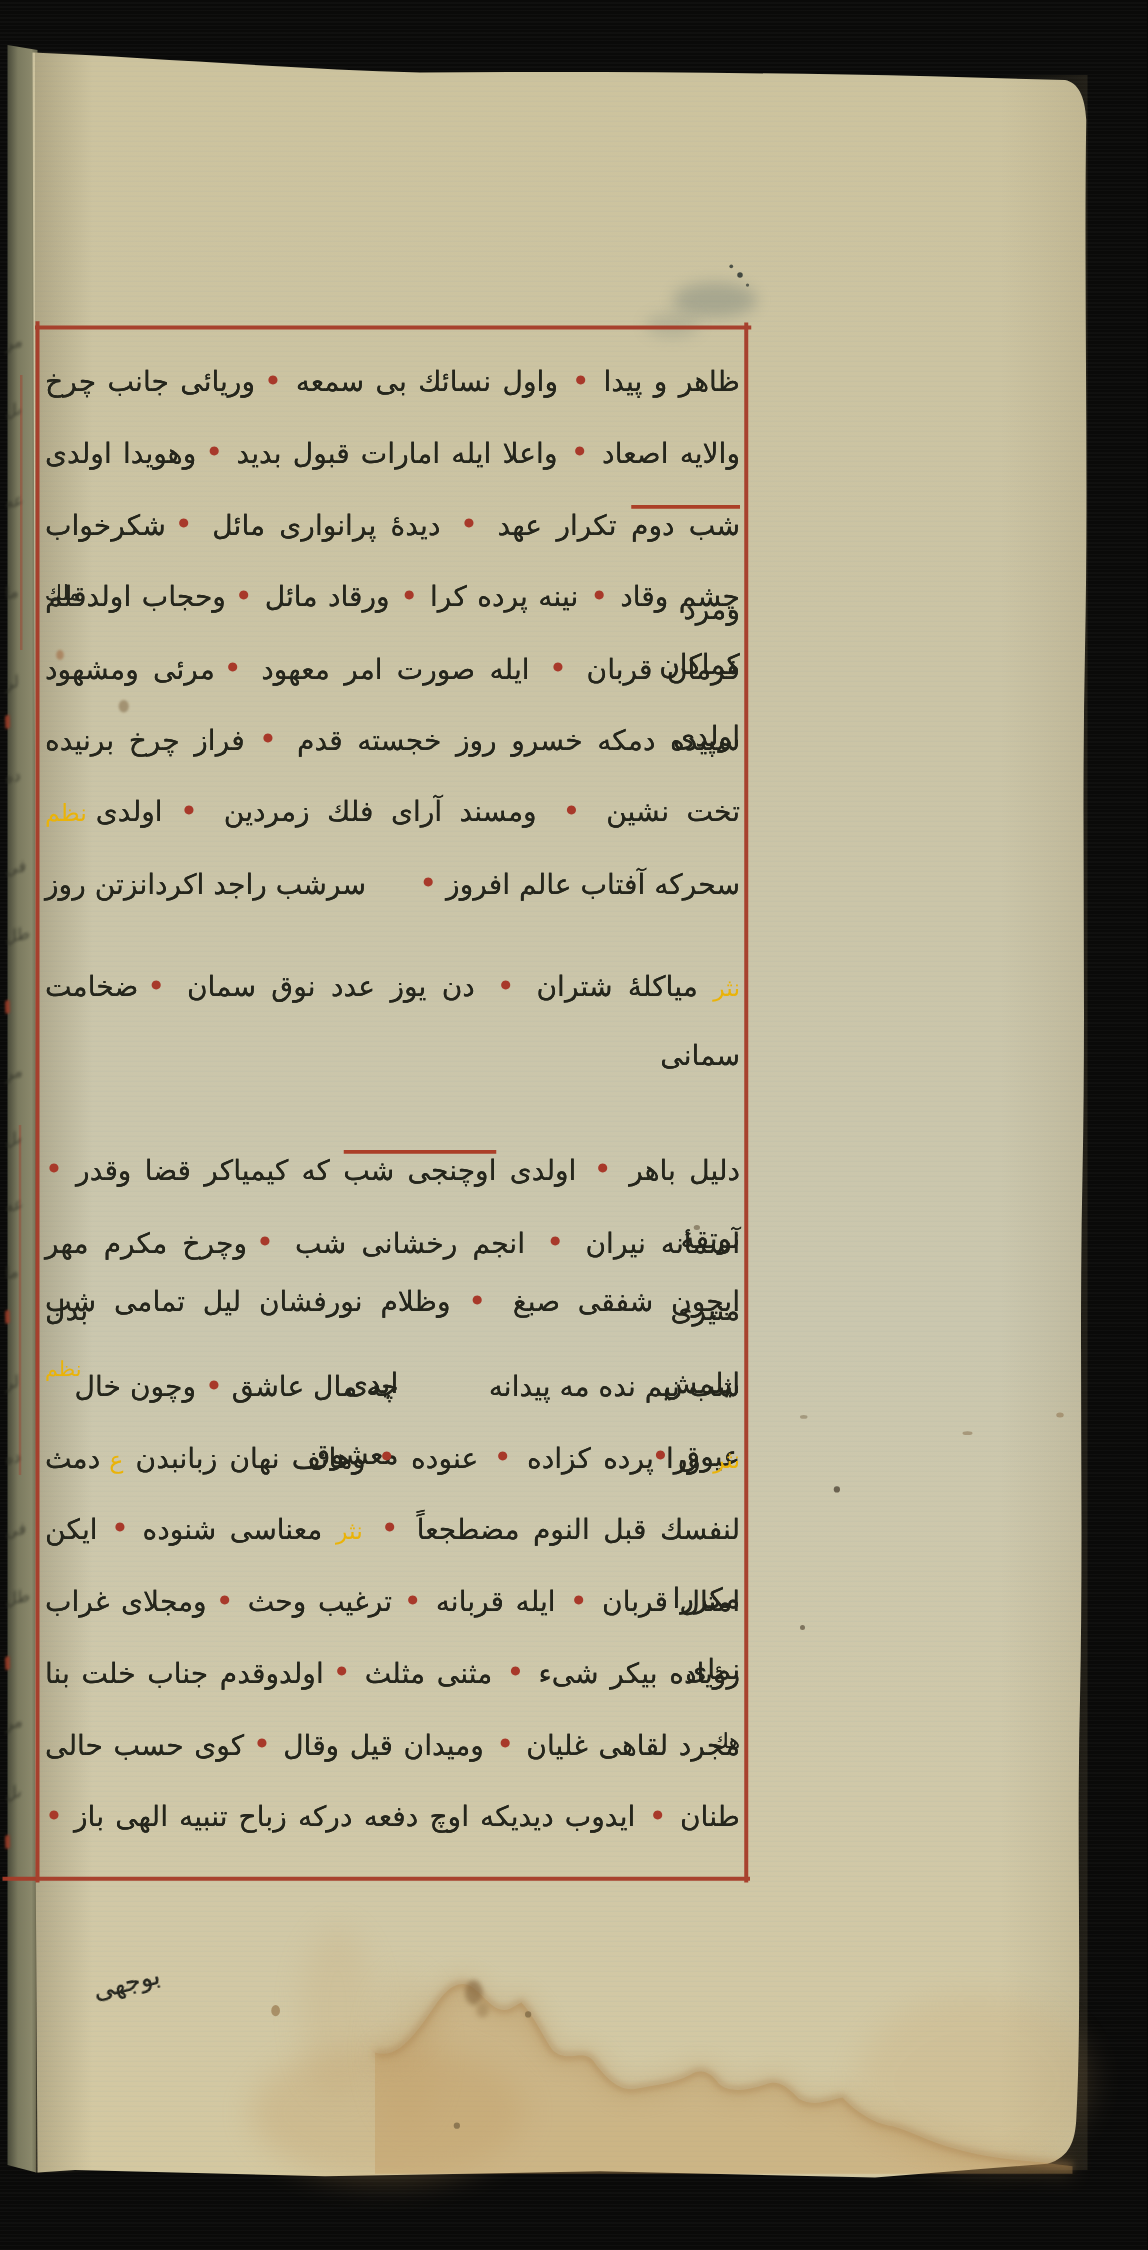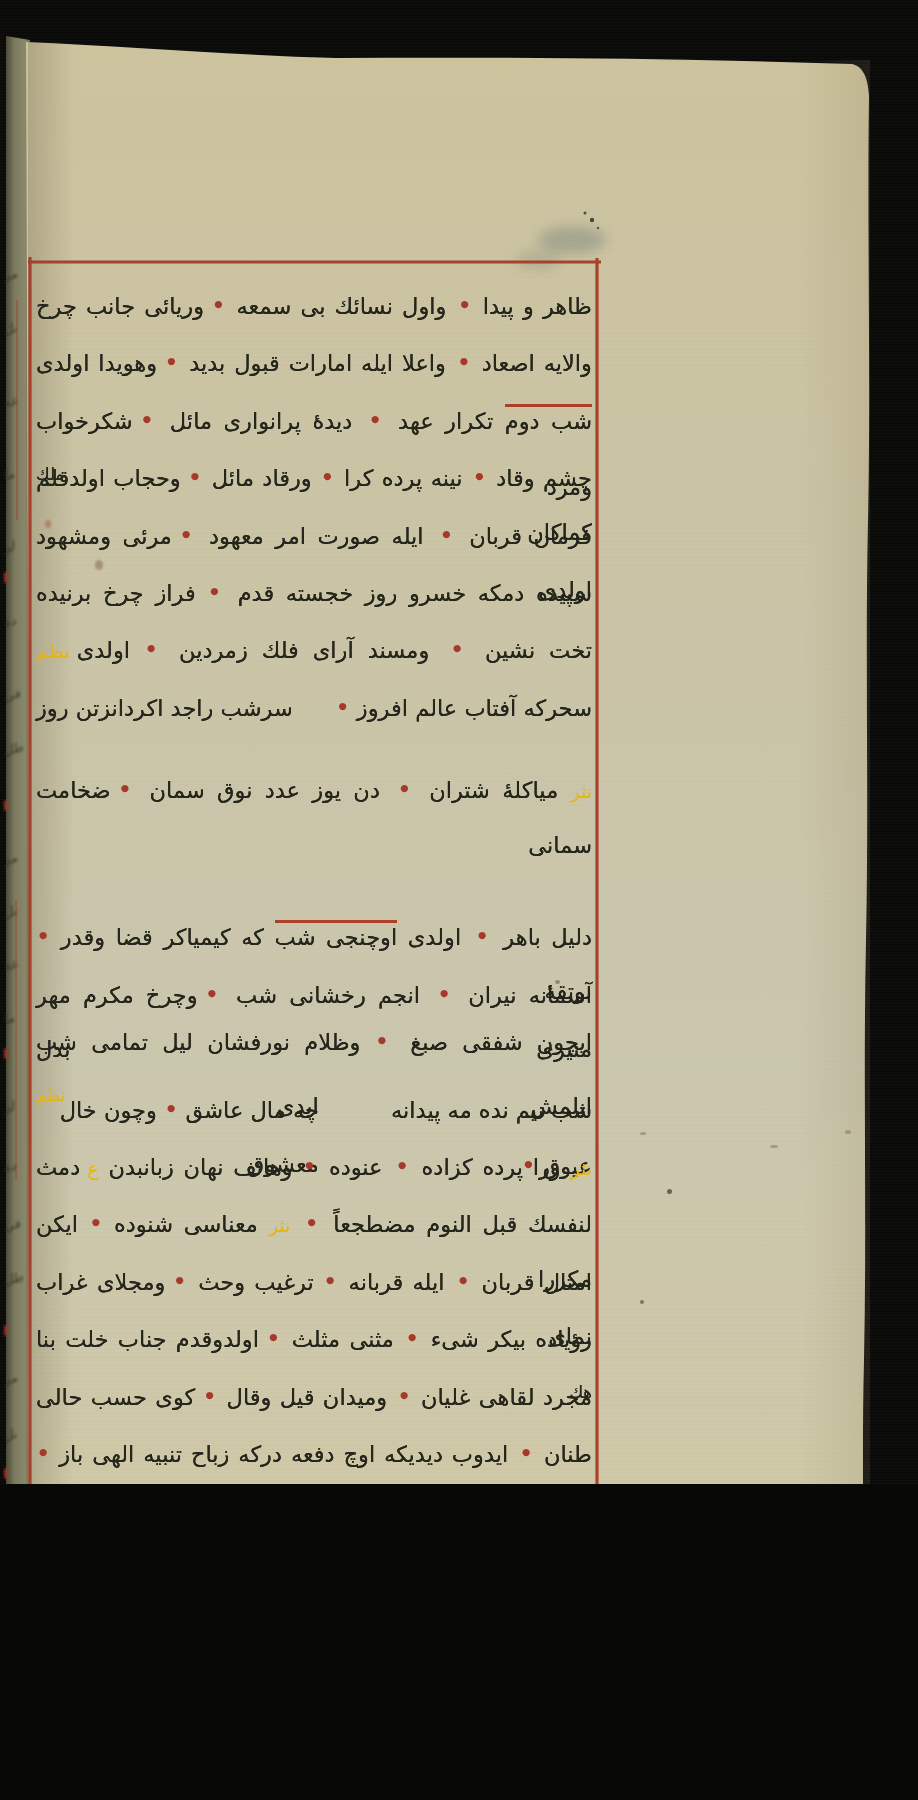--- a/index.html
+++ b/index.html
@@ -1,17 +1,17 @@
 <!DOCTYPE html>
 <html><head>
 <meta charset="utf-8">
 <style>
   html,body{margin:0;padding:0;background:#080807;}
   #stage{
-    position:relative;width:918px;height:1484px;overflow:hidden;
+    position:relative;width:918px;height:1800px;overflow:hidden;
     background:#0a0a09;
     font-family:"DejaVu Sans",sans-serif;
   }
   #stage::before{ 
     content:"";position:absolute;inset:0;z-index:0;
     background:repeating-linear-gradient(0deg, rgba(255,255,255,0.025) 0 1px, transparent 1px 3px);
     pointer-events:none;
   }
   #bg-svg{position:absolute;left:0;top:0;z-index:1;}
 

